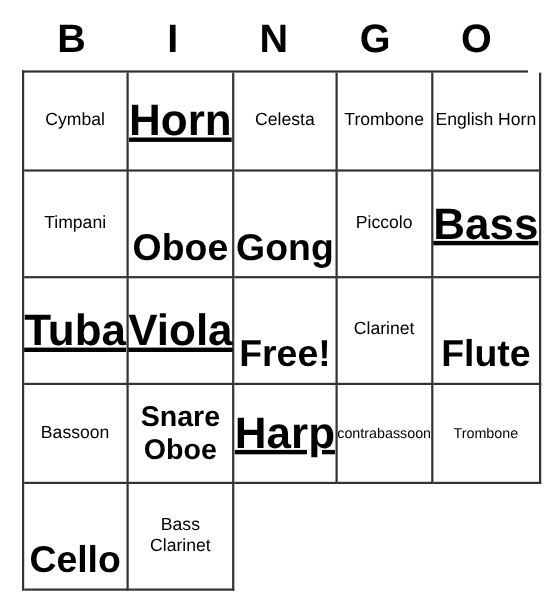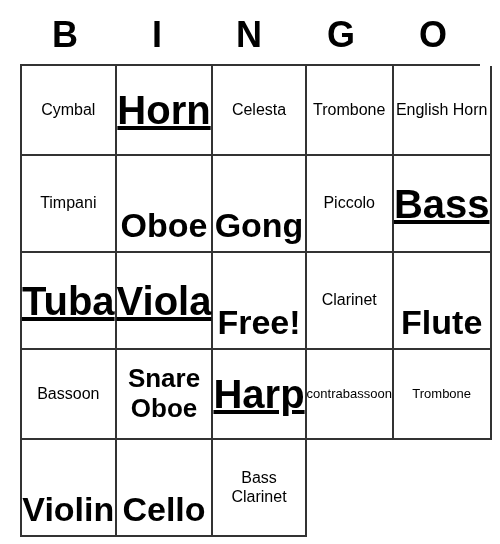--- a/index.html
+++ b/index.html
@@ -120,22 +120,19 @@
       <div class="bingo-cell">
         <span class="cell-text size-xxlarge">Harp</span>
       </div>
       <div class="bingo-cell">
         <span class="cell-text size-small">contrabassoon</span>
       </div>
       <div class="bingo-cell">
         <span class="cell-text size-small">Trombone</span>
       </div>
       <div class="bingo-cell">
-        <span class="cell-text size-xlarge">Violin</span>
-      </div>
-      <div class="bingo-cell">
         <span class="cell-text size-xlarge">Cello</span>
       </div>
       <div class="bingo-cell">
         <span class="cell-text size-medium">Bass Clarinet</span>
       </div>
     </div>
 </div>
 
 </body></html>

